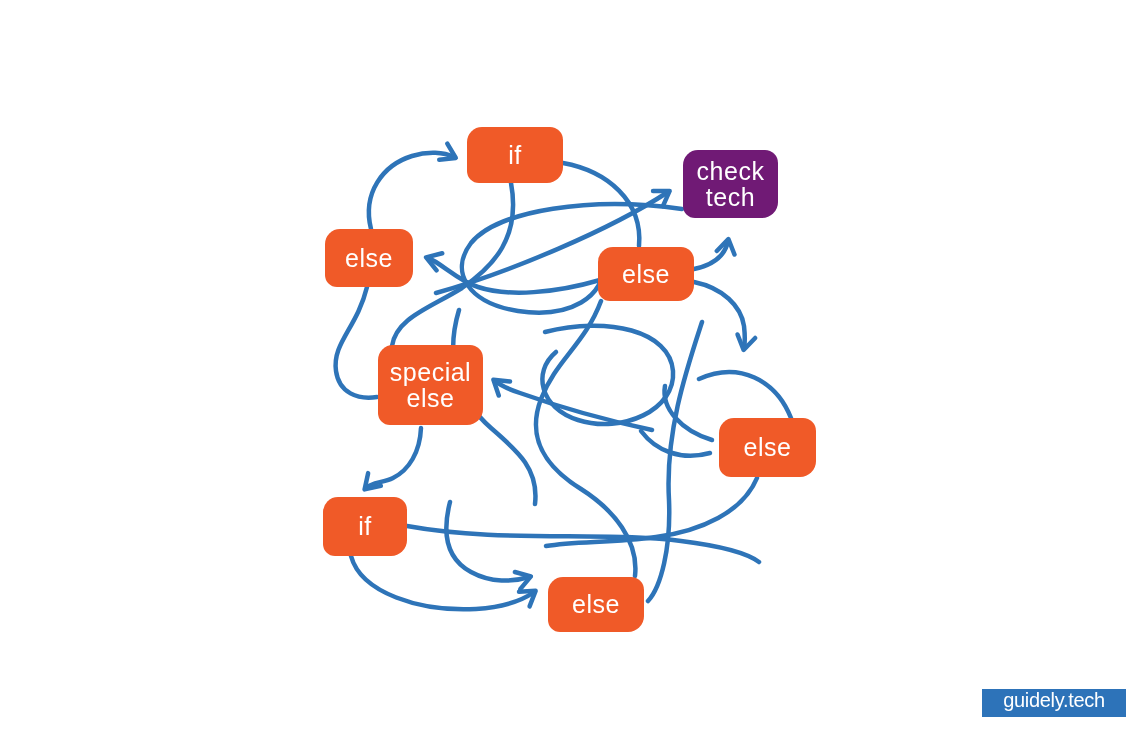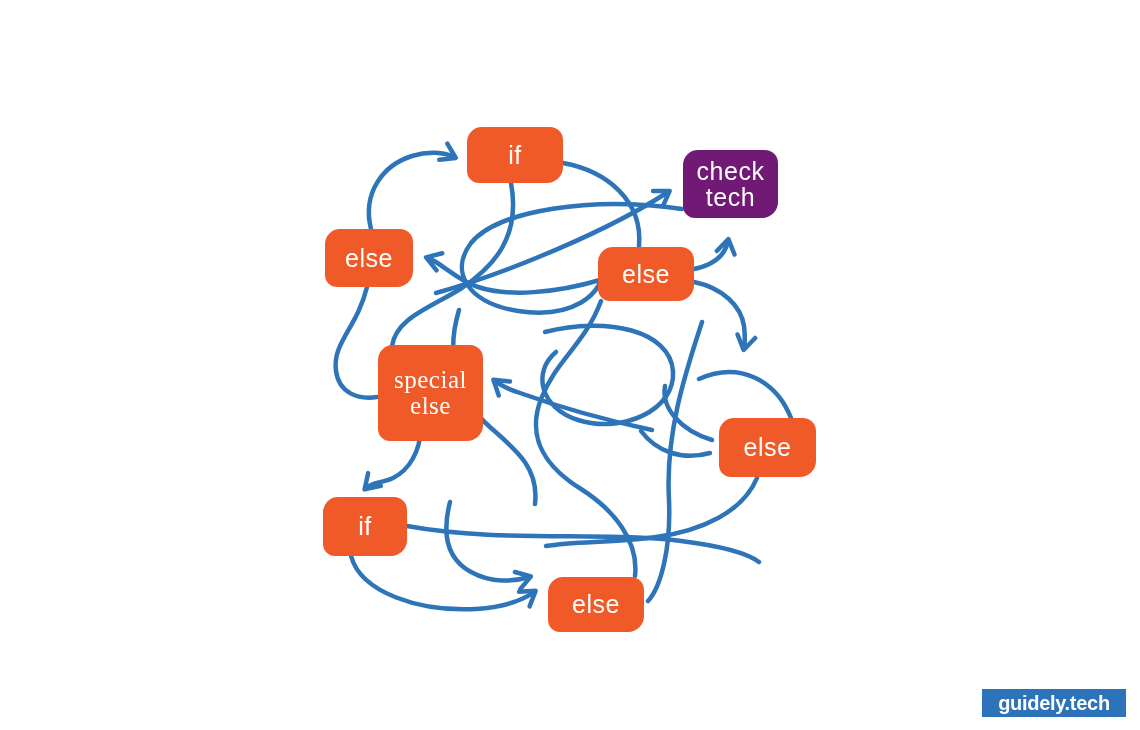--- a/index.html
+++ b/index.html
@@ -19,22 +19,22 @@
     align-items:center;justify-content:center;
     border-radius:15px 13px 16px 12px;
     color:#ffffff;
     font-size:25px;line-height:1.06;
     letter-spacing:0.5px;
     text-align:center;
     box-sizing:border-box;
   }
   .brand{
     position:absolute;
-    display:flex;align-items:center;justify-content:center;
-    font-weight:bold;font-size:20px;letter-spacing:-0.3px;
+    display:flex;align-items:flex-start;justify-content:center;
+    font-weight:normal;font-size:20px;letter-spacing:-0.3px;
   }
 </style>
 </head>
 <body>
 
 <div class="stage">
   <svg class="edge-layer" width="1140" height="730" viewBox="0 0 1140 730" xmlns="http://www.w3.org/2000/svg">
     <defs>
       <marker id="arrowhead" markerUnits="userSpaceOnUse" markerWidth="26" markerHeight="26" viewBox="0 0 26 26" refX="18" refY="13" orient="auto">
         <path id="arrowhead-path" d="M 6 4 L 20 13 L 6 22" fill="none" stroke-width="4.5" stroke-linecap="round" stroke-linejoin="round" stroke="#2E74B8"></path>
@@ -73,21 +73,21 @@
       <div class="node" style="left: 683px; top: 150px; width: 95px; height: 68px; background-color: #701a75; color: rgb(255, 255, 255);">
         <span>check</span>
         <span>tech</span>
       </div>
       <div class="node" style="left: 598px; top: 247px; width: 96px; height: 54px; background-color: rgb(240, 90, 40); color: rgb(255, 255, 255);">
         <span>else</span>
       </div>
       <div class="node" style="left: 325px; top: 229px; width: 88px; height: 58px; background-color: rgb(240, 90, 40); color: rgb(255, 255, 255);">
         <span>else</span>
       </div>
-      <div class="node" style="left: 378px; top: 345px; width: 105px; height: 96px; background-color: rgb(240, 90, 40); color: rgb(255, 255, 255); font-family: Liberation Serif, serif;">
+      <div class="node" style="left: 378px; top: 345px; width: 105px; height: 80px; background-color: rgb(240, 90, 40); color: rgb(255, 255, 255);">
         <span>special</span>
         <span>else</span>
       </div>
       <div class="node" style="left: 719px; top: 418px; width: 97px; height: 59px; background-color: rgb(240, 90, 40); color: rgb(255, 255, 255);">
         <span>else</span>
       </div>
       <div class="node" style="left: 323px; top: 497px; width: 84px; height: 59px; background-color: rgb(240, 90, 40); color: rgb(255, 255, 255);">
         <span>if</span>
       </div>
       <div class="node" style="left: 548px; top: 577px; width: 96px; height: 55px; background-color: rgb(240, 90, 40); color: rgb(255, 255, 255);">

